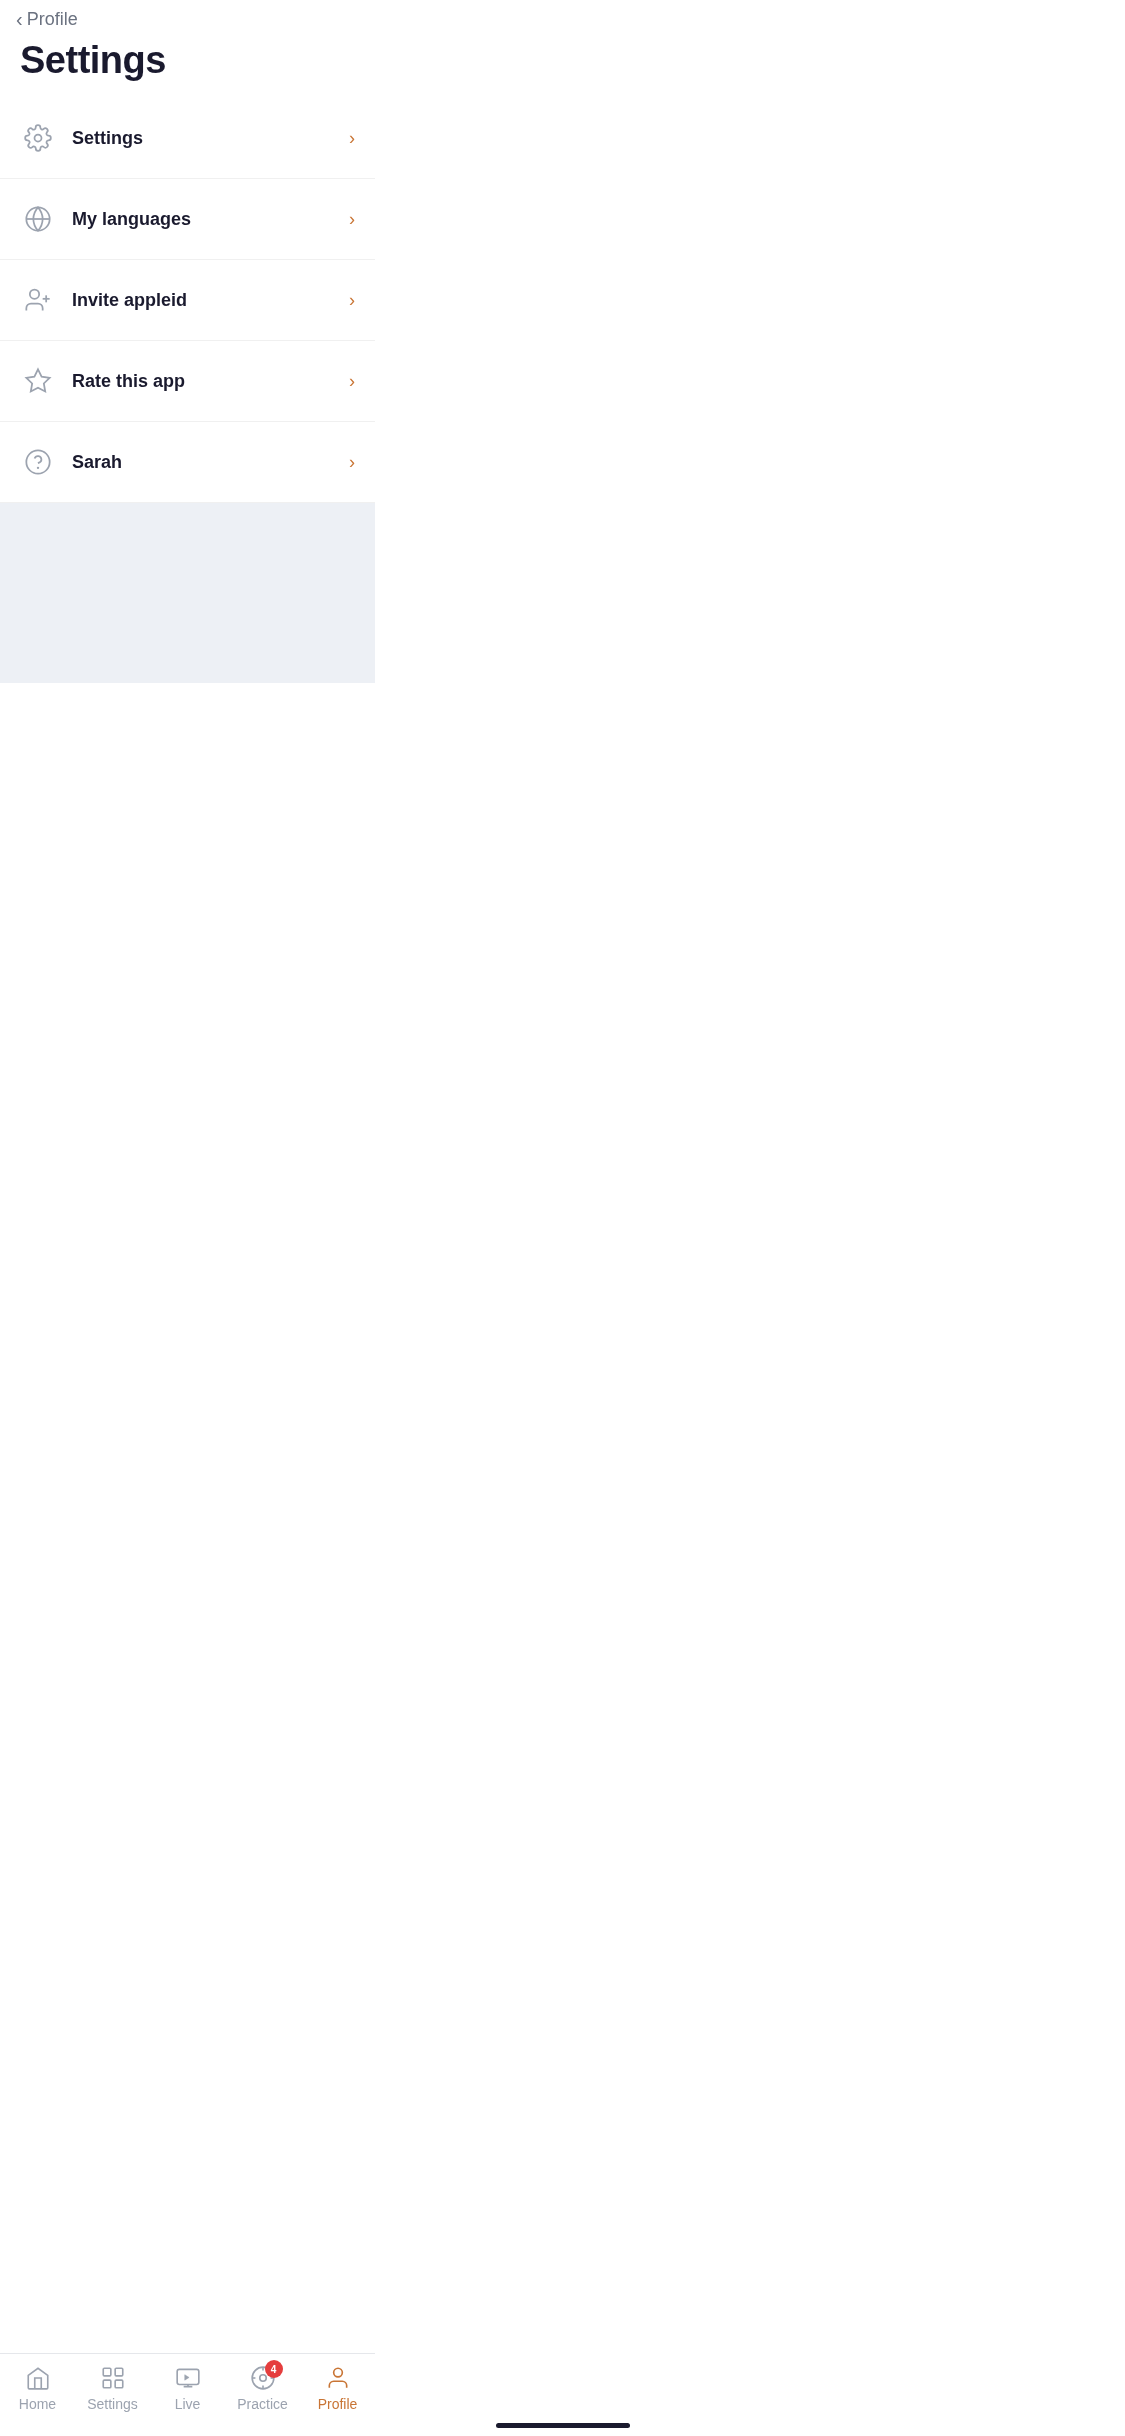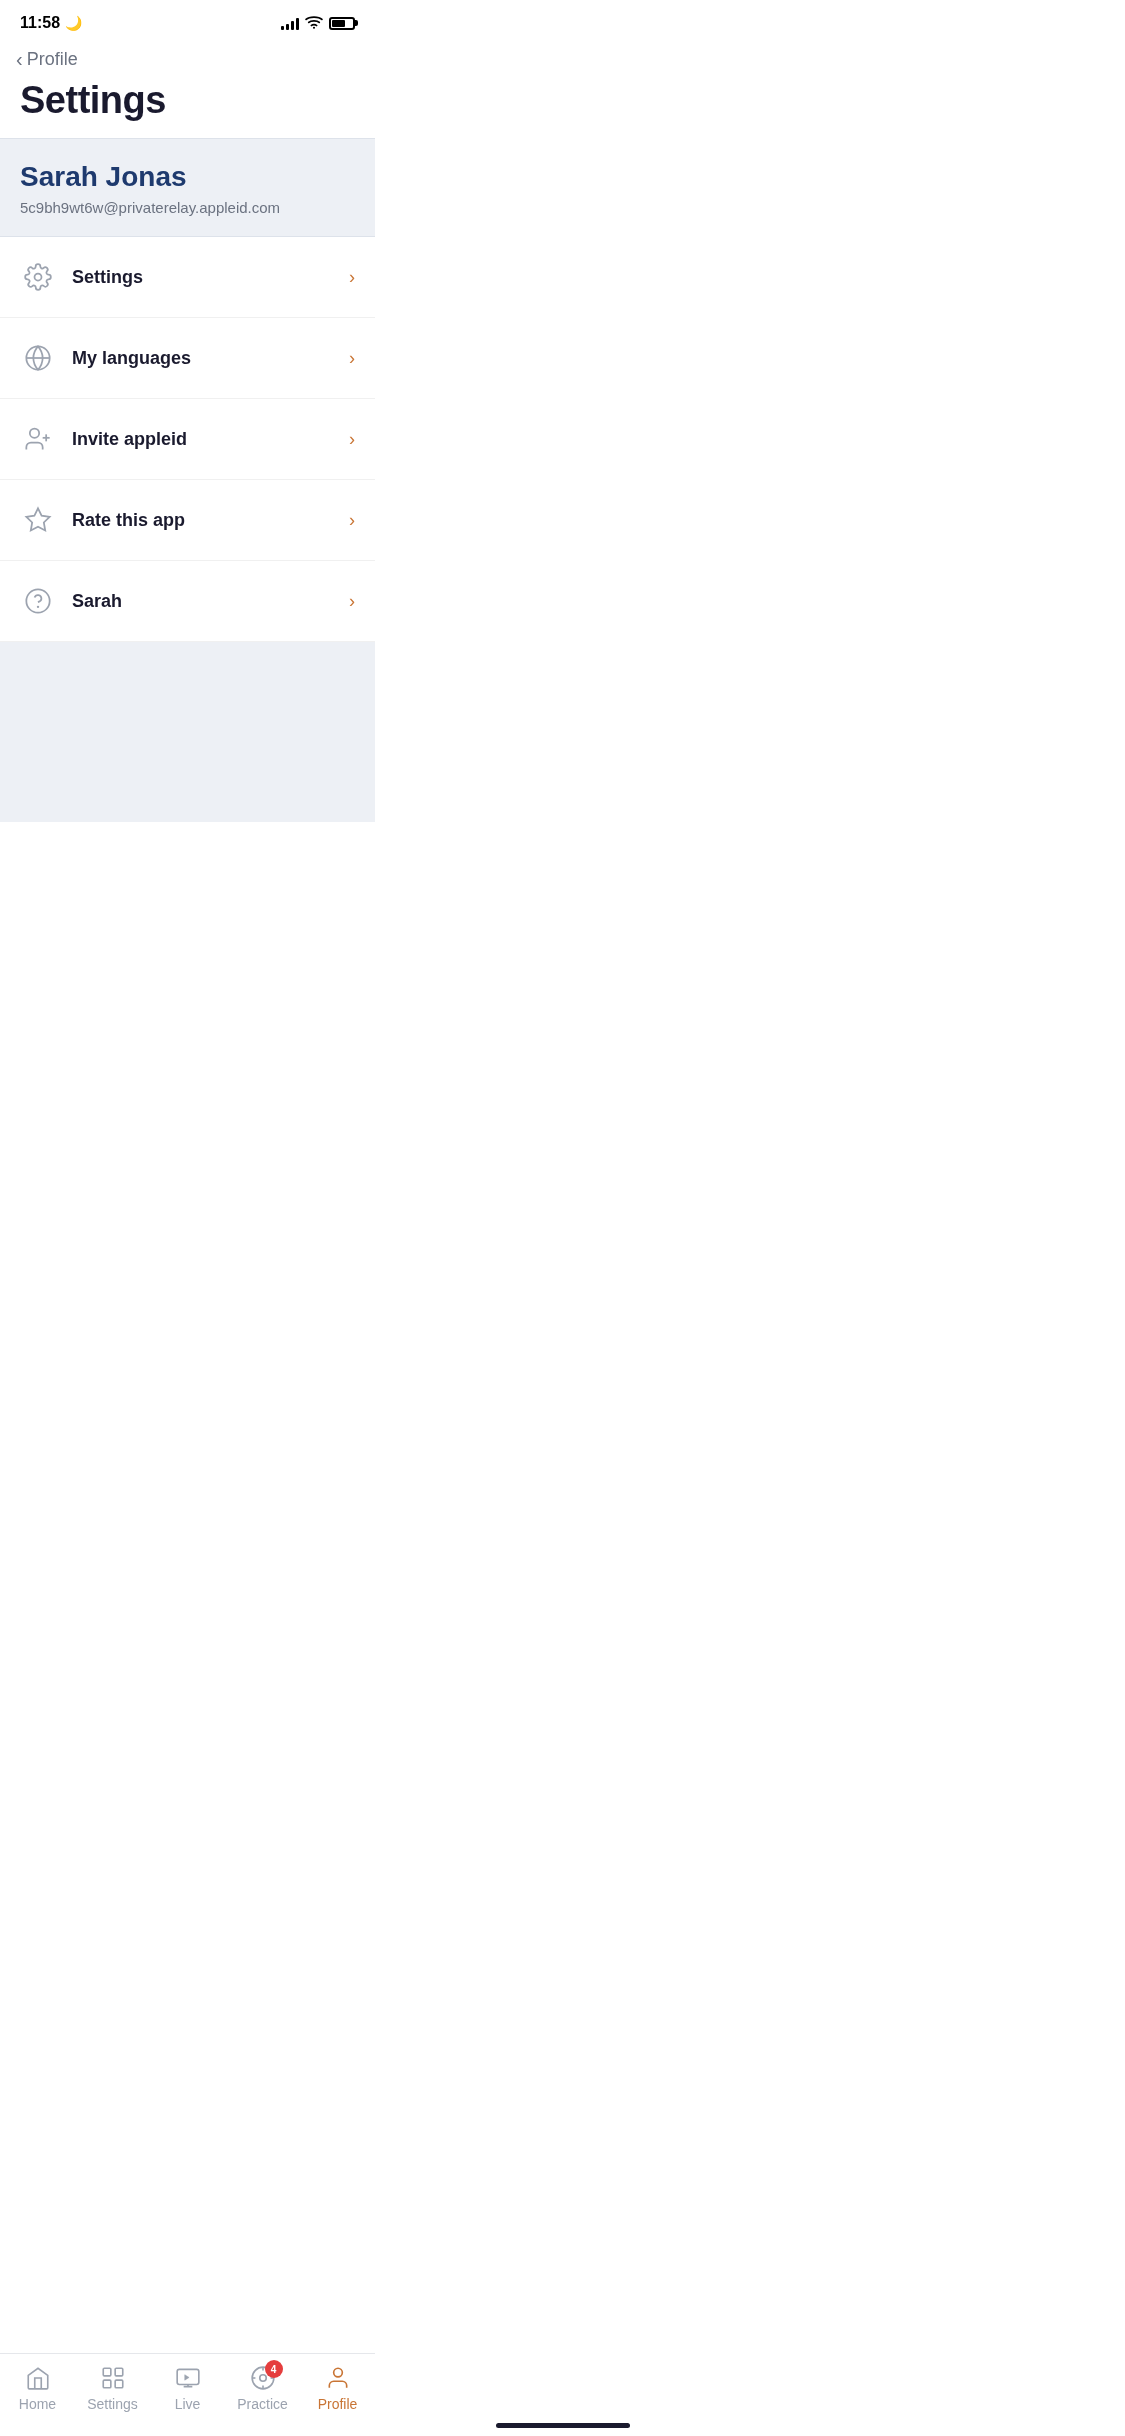--- a/index.html
+++ b/index.html
@@ -287,59 +287,30 @@
 
     .content-wrap {
       padding-bottom: 90px;
     }
   </style>
 </head>
 <body>
 
 <div class="content-wrap">
 
-  <div class="status-bar">
-    <div class="status-time">
-      <span>11:58</span>
-      <span class="moon-icon">🌙</span>
-    </div>
-    <div class="status-icons">
-      <div class="signal-bars">
-        <span></span>
-          <span></span>
-          <span></span>
-          <span></span>
-      </div>
-      <span class="wifi-icon">
-        <svg width="18" height="14" viewBox="0 0 20 16" fill="none" stroke="#000" stroke-width="2">
-          <path d="M1 5C4.5 1.5 15.5 1.5 19 5" stroke-linecap="round"></path>
-          <path d="M4 8.5C6.5 6 13.5 6 16 8.5" stroke-linecap="round"></path>
-          <path d="M7 12C8.5 10.5 11.5 10.5 13 12" stroke-linecap="round"></path>
-          <circle cx="10" cy="14.5" r="1.2" fill="#000" stroke="none"></circle>
-        </svg>
-      </span>
-      <div class="battery-icon">
-        <div class="battery-fill"></div>
-      </div>
-    </div>
-  </div>
 
   <div class="back-nav">
     <span class="back-chevron">‹</span>
     <span class="back-label">Profile</span>
   </div>
 
   <div class="page-title">
     <h1>Settings</h1>
   </div>
 
-  <div class="user-section">
-    <div class="user-name">Sarah Jonas</div>
-    <div class="user-email">5c9bh9wt6w@privaterelay.appleid.com</div>
-  </div>
 
   <div class="menu-list">
 
     <div class="menu-item">
       <div class="menu-icon">
         <svg viewBox="0 0 24 24">
           <circle cx="12" cy="12" r="3"></circle>
           <path d="M19.4 15a1.65 1.65 0 0 0 .33 1.82l.06.06a2 2 0 0 1-2.83 2.83l-.06-.06a1.65 1.65 0 0 0-1.82-.33 1.65 1.65 0 0 0-1 1.51V21a2 2 0 0 1-4 0v-.09A1.65 1.65 0 0 0 9 19.4a1.65 1.65 0 0 0-1.82.33l-.06.06a2 2 0 0 1-2.83-2.83l.06-.06A1.65 1.65 0 0 0 4.68 15a1.65 1.65 0 0 0-1.51-1H3a2 2 0 0 1 0-4h.09A1.65 1.65 0 0 0 4.6 9a1.65 1.65 0 0 0-.33-1.82l-.06-.06a2 2 0 0 1 2.83-2.83l.06.06A1.65 1.65 0 0 0 9 4.68a1.65 1.65 0 0 0 1-1.51V3a2 2 0 0 1 4 0v.09a1.65 1.65 0 0 0 1 1.51 1.65 1.65 0 0 0 1.82-.33l.06-.06a2 2 0 0 1 2.83 2.83l-.06.06A1.65 1.65 0 0 0 19.4 9a1.65 1.65 0 0 0 1.51 1H21a2 2 0 0 1 0 4h-.09a1.65 1.65 0 0 0-1.51 1z"></path>
         </svg>
       </div>

